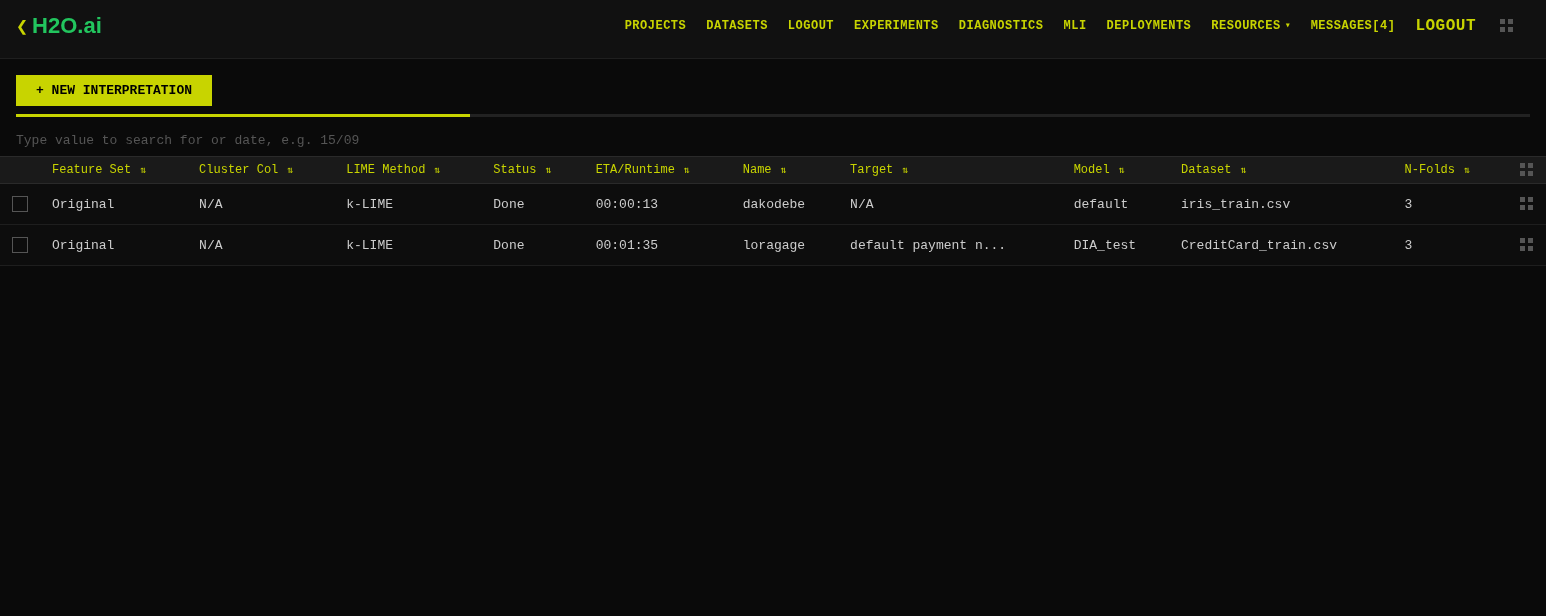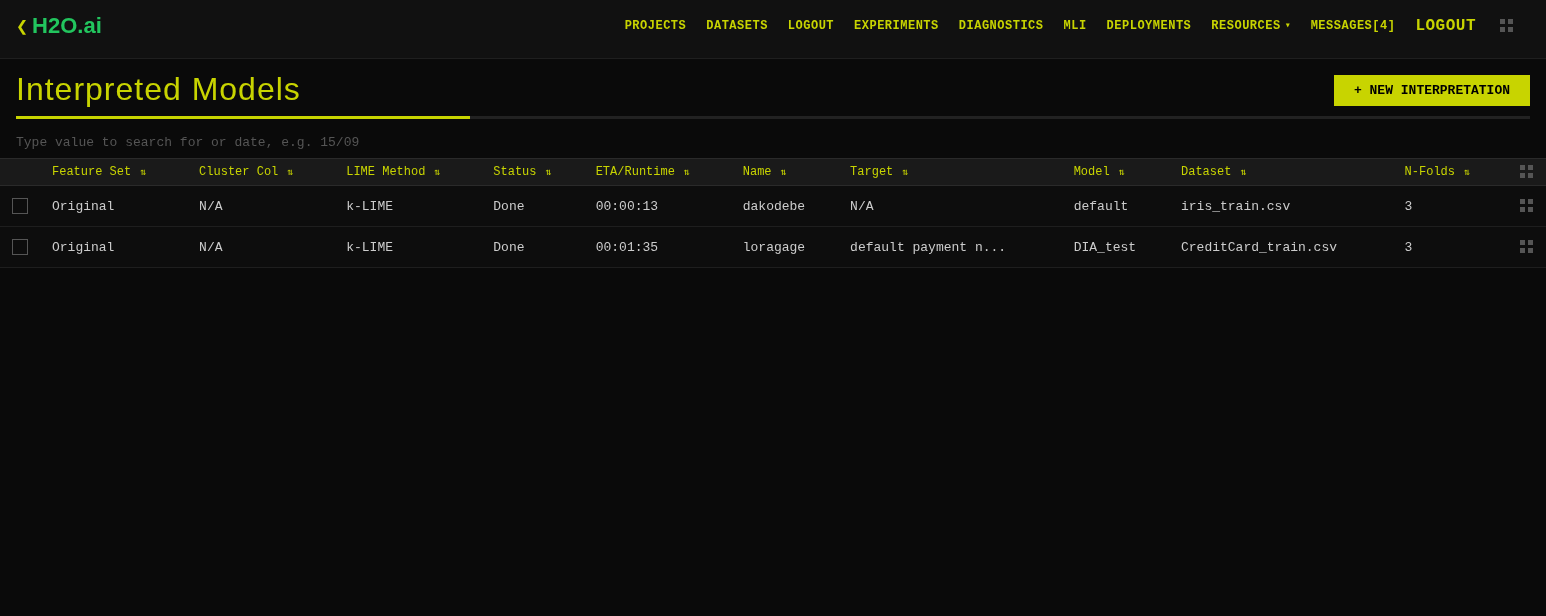--- a/index.html
+++ b/index.html
@@ -245,21 +245,20 @@
           <div></div>
       </div>
     </div>
   </div>
 
   <div style="padding: 0 16px 6px 56px; display:flex; flex-direction:column;">
   </div>
 </div>
 
 <div class="page-title-bar">
-  <h1 class="page-title">Interpreted Models</h1>
   <button class="new-interpretation-btn">+ NEW INTERPRETATION</button>
 </div>
 
 <div class="progress-bar-thin">
   <div class="progress-bar-fill"></div>
 </div>
 
 <div class="search-area">
   <input class="search-input" type="text" placeholder="Type value to search for or date, e.g. 15/09" style="">
 </div>

